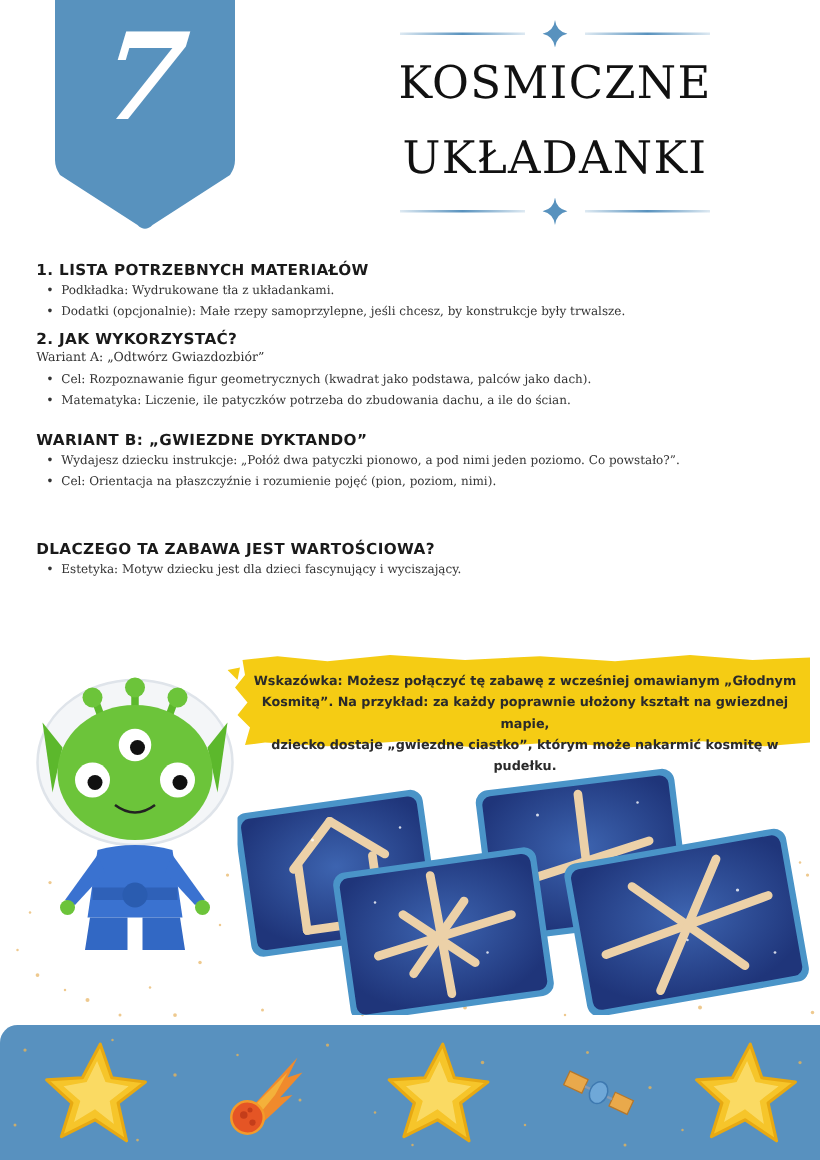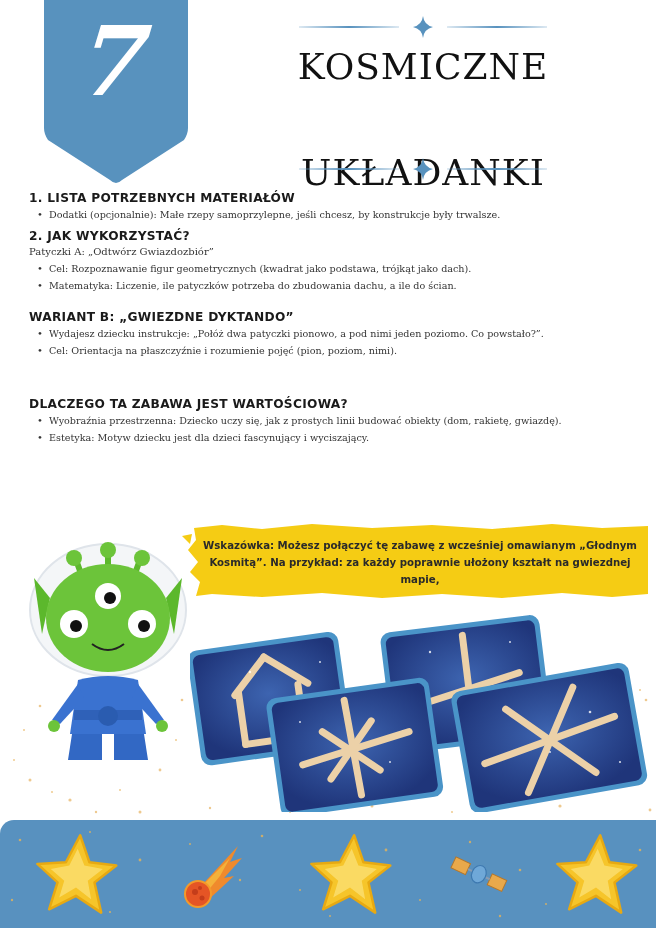--- a/index.html
+++ b/index.html
@@ -7,33 +7,33 @@
   body { position: relative; font-family: "DejaVu Serif", serif; color: #222; }
 
   
   .badge { position: absolute; left: 44px; top: 0; width: 144px; height: 184px; }
   .badge svg { display: block; }
   .badge-num { position: absolute; left: 0; top: 14px; width: 144px; text-align: center;
     font-family: "DejaVu Serif", serif; font-weight: bold; font-style: italic;
     font-size: 96px; color: #ffffff; line-height: 1; transform: skewX(-6deg); }
 
   
-  .title-block { position: absolute; left: 295px; top: 12px; width: 256px; height: 170px; }
+  .title-block { position: absolute; left: 316px; top: 12px; width: 256px; height: 170px; }
   .deco-line { position: absolute; left: 0; width: 256px; height: 14px; }
   .deco-line .bar { position: absolute; top: 6px; height: 2px; background: linear-gradient(90deg, rgba(88,146,190,0.2), #5892be 50%, rgba(88,146,190,0.2)); }
   .deco-line .bar.l { left: 4px; width: 100px; }
   .deco-line .bar.r { left: 152px; width: 100px; }
   .deco-line .sparkle { position: absolute; left: 118px; top: -4px; width: 20px; height: 22px; }
   .title-line { position: absolute; left: 0; width: 256px; text-align: center;
     font-family: "DejaVu Serif", serif; font-size: 36px; letter-spacing: 1px; color: #111; font-weight: normal; }
 
   
   .content { position: absolute; left: 29px; top: 190px; width: 600px; }
   .h { font-family: "DejaVu Sans", sans-serif; font-weight: bold; font-size: 12.2px; color: #1a1a1a;
-    text-transform: uppercase; letter-spacing: 0.3px; line-height: 16px; }
+    text-transform: uppercase; letter-spacing: 0.3px; line-height: 16px; margin-top: 18px; }
   .plain { font-family: "DejaVu Serif", serif; font-size: 10px; color: #333; line-height: 16px; }
   ul.bl { list-style: none; padding-left: 8px; }
   ul.bl li { position: relative; padding-left: 12px; font-family: "DejaVu Serif", serif; font-size: 9.6px;
     color: #333; line-height: 17px; white-space: nowrap; }
   ul.bl li::before { content: "•"; position: absolute; left: 0; top: 0; font-size: 10px; color: #333; }
 
   
   .tip { position: absolute; left: 182px; top: 522px; width: 466px; height: 78px; }
   .tip svg { position: absolute; left: 0; top: 0; }
   .tip-text { position: absolute; left: 18px; top: 15px; width: 440px; text-align: center;
@@ -62,52 +62,52 @@
 
 <div class="title-block">
   <div class="deco-line" style="top:8px;">
     <div class="bar l"></div>
       <div class="bar r"></div>
     <svg class="sparkle" viewBox="0 0 20 22">
       <path d="M10,0 Q11,9 20,11 Q11,13 10,22 Q9,13 0,11 Q9,9 10,0 Z" fill="#5892be"></path>
     </svg>
   </div>
   <div class="title-line" style="top:34px;">KOSMICZNE</div>
-  <div class="title-line" style="top:94px;margin-top:46px;">UKŁADANKI</div>
+  <div class="title-line" style="top:94px;">UKŁADANKI</div>
   <div class="deco-line" style="top:150px;">
     <div class="bar l"></div>
       <div class="bar r"></div>
     <svg class="sparkle" viewBox="0 0 20 22">
       <path d="M10,0 Q11,9 20,11 Q11,13 10,22 Q9,13 0,11 Q9,9 10,0 Z" fill="#5892be"></path>
     </svg>
   </div>
 </div>
 
 <div class="content">
   <div class="h">1. LISTA POTRZEBNYCH MATERIAŁÓW</div>
   <ul class="bl">
+    <li>Podkładka: Wydrukowane tła z układankami.</li>
     <li>Dodatki (opcjonalnie): Małe rzepy samoprzylepne, jeśli chcesz, by konstrukcje były trwalsze.</li>
   </ul>
 
   <div class="h" style="margin-top:5px;">2. JAK WYKORZYSTAĆ?</div>
-  <div class="plain">Patyczki A: „Odtwórz Gwiazdozbiór”</div>
+  <div class="plain">Wariant A: „Odtwórz Gwiazdozbiór”</div>
   <ul class="bl">
-    <li>Cel: Rozpoznawanie figur geometrycznych (kwadrat jako podstawa, trójkąt jako dach).</li>
+    <li>Cel: Rozpoznawanie figur geometrycznych (kwadrat jako podstawa, palców jako dach).</li>
     <li>Matematyka: Liczenie, ile patyczków potrzeba do zbudowania dachu, a ile do ścian.</li>
   </ul>
 
   <div class="h" style="margin-top:15px;">WARIANT B: „GWIEZDNE DYKTANDO”</div>
   <ul class="bl">
     <li>Wydajesz dziecku instrukcje: „Połóż dwa patyczki pionowo, a pod nimi jeden poziomo. Co powstało?”.</li>
     <li>Cel: Orientacja na płaszczyźnie i rozumienie pojęć (pion, poziom, nimi).</li>
   </ul>
 
   <div class="h" style="margin-top:37px;">DLACZEGO TA ZABAWA JEST WARTOŚCIOWA?</div>
   <ul class="bl">
-    <li>Wyobraźnia przestrzenna: Dziecko uczy się, jak z prostych linii budować obiekty (dom, rakietę, gwiazdę).</li>
     <li>Estetyka: Motyw dziecku jest dla dzieci fascynujący i wyciszający.</li>
   </ul>
 </div>
 
 <svg class="dots" width="656" height="928" style="position:absolute;left:0;top:0;">
   <g fill="#e9b86a" opacity="0.75">
     <circle cx="30" cy="780" r="1.5"></circle>
       <circle cx="52" cy="792" r="1"></circle>
       <circle cx="70" cy="800" r="1.6"></circle>
     <circle cx="96" cy="812" r="1.2"></circle>
@@ -138,20 +138,21 @@
 </svg>
 
 <div class="tip">
   <svg width="466" height="78" viewBox="0 0 466 78">
     <path d="M12,6 L40,3 L80,7 L130,2 L190,6 L250,3 L310,7 L370,2 L420,6 L466,4 L466,72 L430,75 L380,71 L320,76 L260,72 L200,76 L140,71 L80,75 L30,72 L14,74 L18,60 L8,50 L16,40 L6,28 L14,18 Z" fill="#f5cc14"></path>
     <path d="M0,14 L10,12 L8,22 Z" fill="#f5cc14"></path>
   </svg>
   <div class="tip-text">
     <div>Wskazówka: Możesz połączyć tę zabawę z wcześniej omawianym „Głodnym</div>
     <div>Kosmitą”. Na przykład: za każdy poprawnie ułożony kształt na gwiezdnej mapie,</div>
+    <div>dziecko dostaje „gwiezdne ciastko”, którym może nakarmić kosmitę w pudełku.</div>
   </div>
 </div>
 
 <svg class="alien" viewBox="0 0 160 230">
 
   <ellipse cx="80" cy="72" rx="78" ry="66" fill="#f4f6f8" stroke="#dfe4ea" stroke-width="2"></ellipse>
 
   <rect x="48" y="20" width="6" height="22" rx="3" fill="#5cb82c" transform="rotate(-20 51 30)"></rect>
   <rect x="77" y="14" width="6" height="24" rx="3" fill="#5cb82c"></rect>
   <rect x="106" y="20" width="6" height="22" rx="3" fill="#5cb82c" transform="rotate(20 109 30)"></rect>

